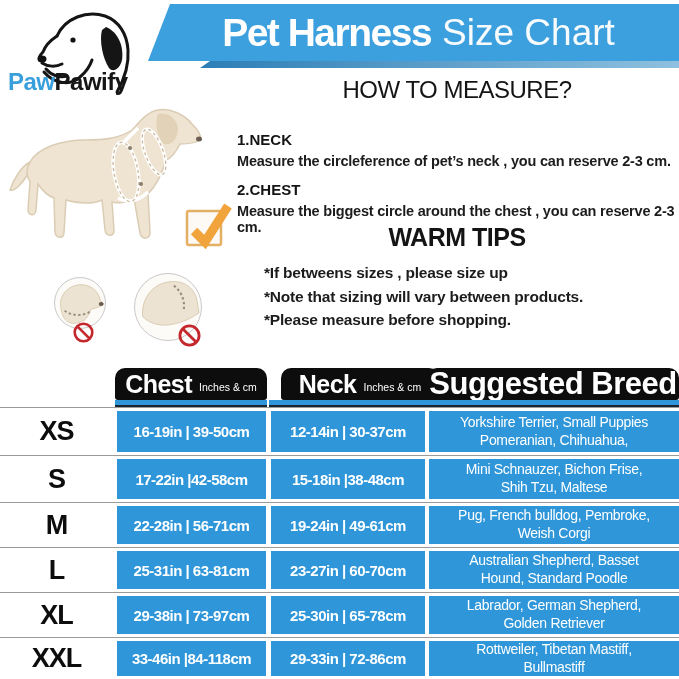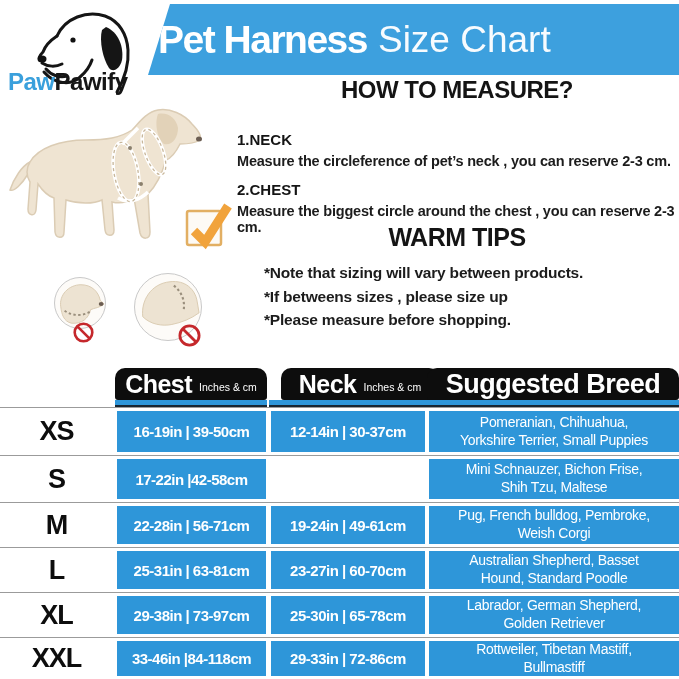--- a/index.html
+++ b/index.html
@@ -1,22 +1,22 @@
 <!DOCTYPE html>
 <html><head>
 <meta charset="utf-8">
 <style>
   html,body{margin:0;padding:0;}
   body{font-family:"Liberation Sans", sans-serif; background:#ffffff;}
   .page{position:relative;width:679px;height:679px;overflow:hidden;background:#fff;}
 
   
-  .banner{position:absolute;left:148px;top:4px;width:531px;height:71px;background:#3DA0DE;
+  .banner{position:absolute;left:148px;top:4px;width:531px;height:57px;background:#3DA0DE;
     clip-path:polygon(22px 0,100% 0,100% 100%,0 100%);
-    display:flex;align-items:center;justify-content:flex-start;padding-left:10px;box-sizing:border-box;}
+    display:flex;align-items:center;justify-content:center;padding-left:10px;box-sizing:border-box;}
   .banner .t-bold{color:#fff;font-weight:bold;font-size:39px;letter-spacing:-1.5px;}
   .banner .t-light{color:rgba(255,255,255,.96);font-weight:200;font-size:37px;letter-spacing:0px;margin-left:11px;}
   .banner-shadow{position:absolute;left:200px;top:61px;width:479px;height:7px;
     background:linear-gradient(to right,#2B7EB6,#8FC0DF);
     clip-path:polygon(10px 0,100% 0,100% 100%,0 100%);}
 
   
   .logo-head{position:absolute;left:26px;top:2px;width:112px;height:100px;}
   .brand{position:absolute;left:8px;top:68px;font-size:24px;font-weight:bold;letter-spacing:-0.5px;}
   .brand .paw{color:#3AA0DC;}
@@ -28,38 +28,38 @@
   .inset{position:absolute;border:1.5px solid #C9C9C9;border-radius:50%;background:#FDFBF8;box-sizing:border-box;}
   .inset1{left:54px;top:277px;width:52px;height:52px;}
   .inset2{left:134px;top:273px;width:68px;height:68px;}
   .inset svg{position:absolute;left:0;top:0;width:100%;height:100%;border-radius:50%;}
   .no-icon{position:absolute;}
   .no1{left:72px;top:321px;width:23px;height:23px;}
   .no2{left:177px;top:323px;width:25px;height:25px;}
 
   
   .htm-heading{position:absolute;left:235px;top:76px;width:444px;text-align:center;
-    font-size:24px;font-weight:bold;color:#141414;letter-spacing:-0.5px;}
+    font-size:24px;font-weight:normal;color:#141414;letter-spacing:-0.5px;}
   .step-label{position:absolute;left:237px;font-size:15px;font-weight:bold;color:#141414;}
   .step-text{position:absolute;left:237px;font-size:14.5px;font-weight:600;color:#1c1c1c;letter-spacing:-0.2px;}
   .s1l{top:131px;} .s1t{top:153px;} .s2l{top:181px;} .s2t{top:203px;}
   .wt-heading{position:absolute;left:235px;top:223px;width:444px;text-align:center;
     font-size:25px;font-weight:bold;color:#141414;letter-spacing:-0.5px;}
   .tips{position:absolute;left:264px;top:261px;font-size:15.5px;font-weight:600;color:#1c1c1c;
     line-height:23.5px;letter-spacing:-0.2px;}
 
   
   .thead-block{position:absolute;top:368px;height:32px;background:#0D0D0D;border-radius:10px 10px 3px 3px;
     display:flex;align-items:center;justify-content:center;color:#fff;}
   .hb-chest{left:115px;width:152px;}
   .hb-neck{left:281px;width:158px;}
   .hb-breed{left:427px;width:252px;}
   .hmain{font-size:25px;font-weight:bold;letter-spacing:-0.5px;}
   .hsub{font-size:10.5px;font-weight:400;margin-left:7px;margin-top:6px;}
-  .hb-breed .hmain{font-size:27px;}
+  .hb-breed .hmain{font-size:31px;}
   .thead-strip{position:absolute;top:400px;height:5px;background:#2E96D9;border-bottom:2px solid #182631;}
   .st-chest{left:115px;width:152px;}
   .st-neck{left:269px;width:158px;}
   .st-breed{left:427px;width:252px;}
 
   .tbody{position:absolute;left:0;top:407px;width:679px;border-radius:21px;}
   .trow{position:relative;border-top:1px solid #9B9B9B;box-sizing:border-box;}
   .r0{height:48px;} .r1{height:47px;} .r2{height:45px;} .r3{height:45px;} .r4{height:45px;} .r5{height:42px;}
   .cell{position:absolute;top:3px;bottom:3px;display:flex;align-items:center;justify-content:center;}
   .c-size{left:0;width:113px;color:#0d0d0d;font-size:27px;font-weight:bold;letter-spacing:-1px;}
@@ -149,22 +149,22 @@
   </svg>
 
   <div class="htm-heading">HOW TO MEASURE?</div>
   <div class="step-label s1l">1.NECK</div>
   <div class="step-text s1t">Measure the circleference of pet’s neck , you can reserve 2-3 cm.</div>
   <div class="step-label s2l">2.CHEST</div>
   <div class="step-text s2t">Measure the biggest circle around the chest , you can reserve 2-3 cm.</div>
 
   <div class="wt-heading">WARM TIPS</div>
   <div class="tips">
+    <div>*If betweens sizes , please size up</div>
     <div>*Note that sizing will vary between products.</div>
-    <div>*If betweens sizes , please size up</div>
     <div>*Please measure before shopping.</div>
   </div>
 
   <div class="thead-block hb-chest">
     <span class="hmain">Chest</span>
     <span class="hsub">Inches &amp; cm</span>
   </div>
   <div class="thead-block hb-neck">
     <span class="hmain">Neck</span>
     <span class="hsub">Inches &amp; cm</span>
@@ -175,27 +175,28 @@
   <div class="thead-strip st-chest"></div>
   <div class="thead-strip st-neck"></div>
   <div class="thead-strip st-breed"></div>
 
   <div class="tbody">
     <div class="trow r0">
       <div class="cell c-size">XS</div>
       <div class="cell c-blue c-chest">16-19in | 39-50cm</div>
       <div class="cell c-blue c-neck">12-14in | 30-37cm</div>
       <div class="cell c-blue c-breed">
+        <div>Yorkshire Terrier, Small Puppies</div>
         <div>Pomeranian, Chihuahua,</div>
-        <div>Yorkshire Terrier, Small Puppies</div>
       </div>
     </div>
     <div class="trow r1">
       <div class="cell c-size">S</div>
       <div class="cell c-blue c-chest">17-22in |42-58cm</div>
+      <div class="cell c-blue c-neck">15-18in |38-48cm</div>
       <div class="cell c-blue c-breed">
         <div>Mini Schnauzer, Bichon Frise,</div>
         <div>Shih Tzu, Maltese</div>
       </div>
     </div>
     <div class="trow r2">
       <div class="cell c-size">M</div>
       <div class="cell c-blue c-chest">22-28in | 56-71cm</div>
       <div class="cell c-blue c-neck">19-24in | 49-61cm</div>
       <div class="cell c-blue c-breed">

